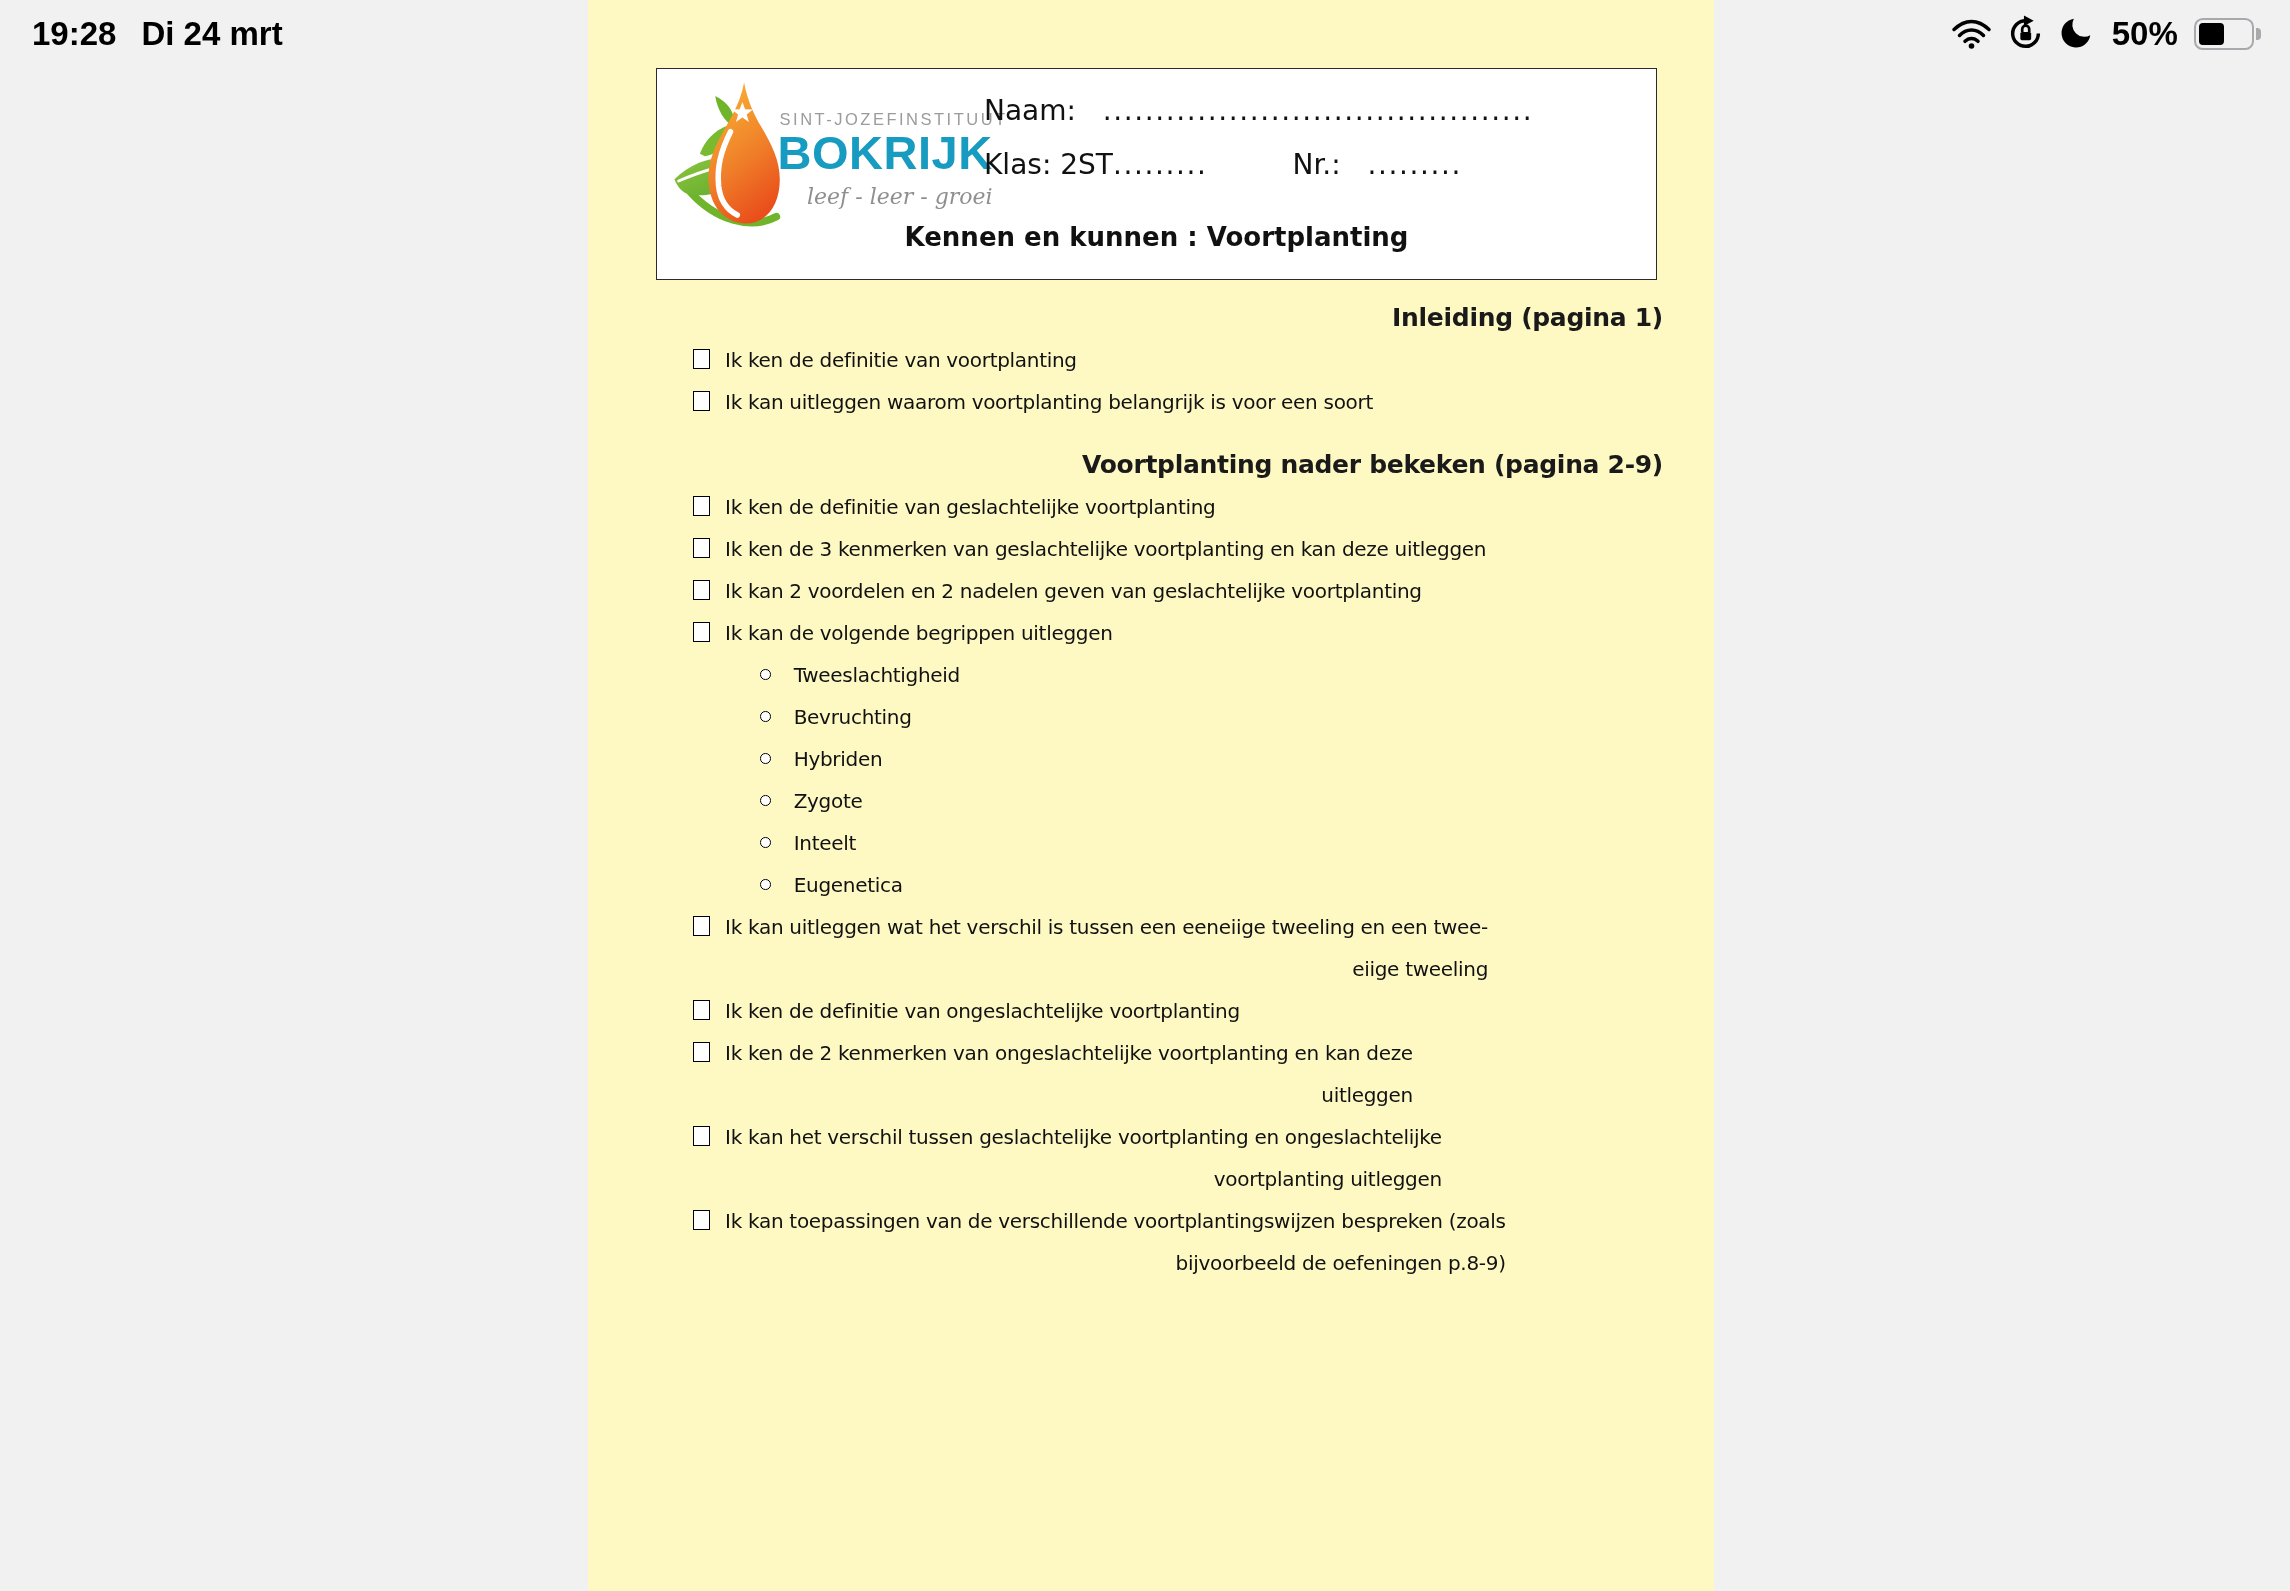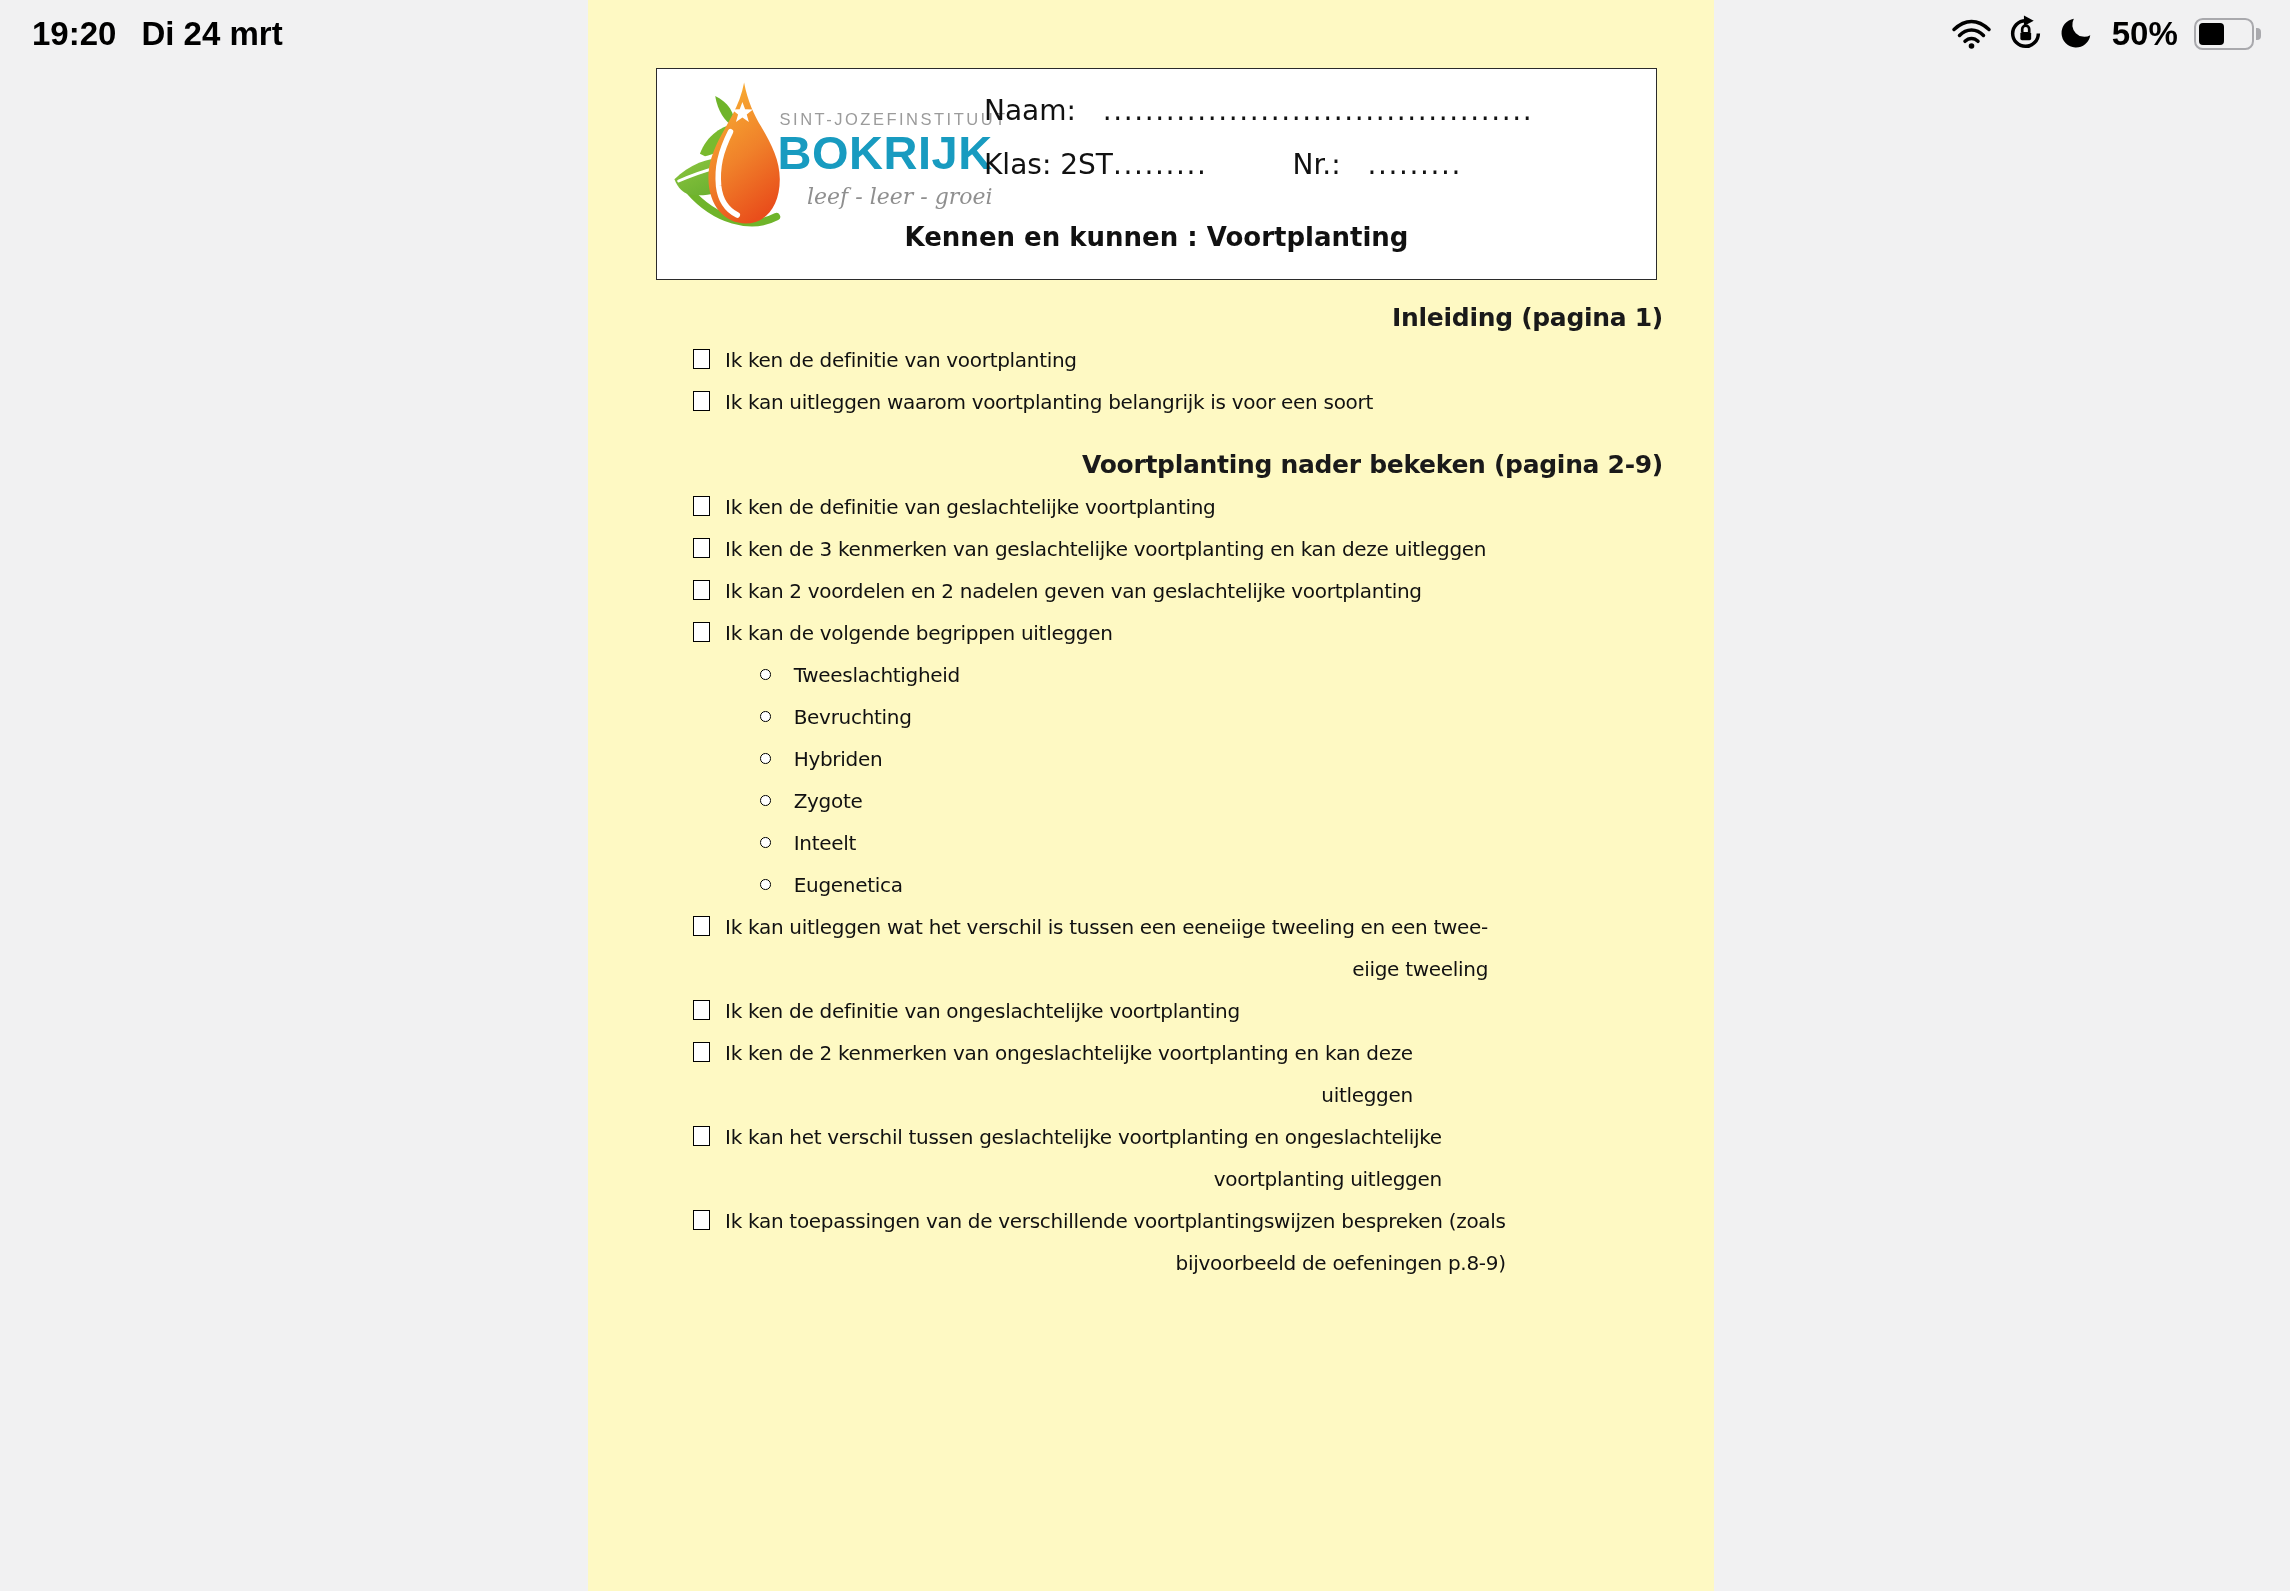--- a/index.html
+++ b/index.html
@@ -102,21 +102,21 @@
     white-space:pre; color:#111;
   }
 </style>
 </head>
 <body>
 
 <div class="screen">
 
   <div class="status-bar">
     <div class="status-left">
-      <span>19:20</span>
+      <span>19:28</span>
       <span>Di 24 mrt</span>
     </div>
     <div class="status-right">
       <svg class="sicon" width="41" height="30" viewBox="0 0 40 30">
         <path d="M2.5 10.5 C8.5 4.8 14 2.5 20 2.5 C26 2.5 31.5 4.8 37.5 10.5" fill="none" stroke="#000" stroke-width="3.5" stroke-linecap="round"></path>
         <path d="M8 16.5 C11.5 12.8 15.5 11 20 11 C24.5 11 28.5 12.8 32 16.5" fill="none" stroke="#000" stroke-width="3.5" stroke-linecap="round"></path>
         <path d="M13.5 22.3 C15.5 20.3 17.5 19.4 20 19.4 C22.5 19.4 24.5 20.3 26.5 22.3" fill="none" stroke="#000" stroke-width="3.5" stroke-linecap="round"></path>
         <circle cx="20" cy="27" r="2.8" fill="#000"></circle>
       </svg>
       <svg class="sicon" width="37" height="37" viewBox="0 0 36 36">

